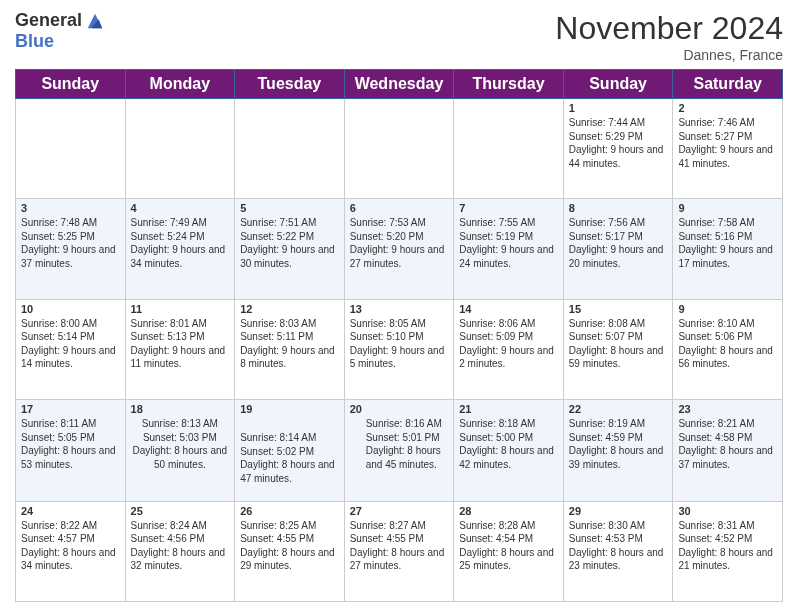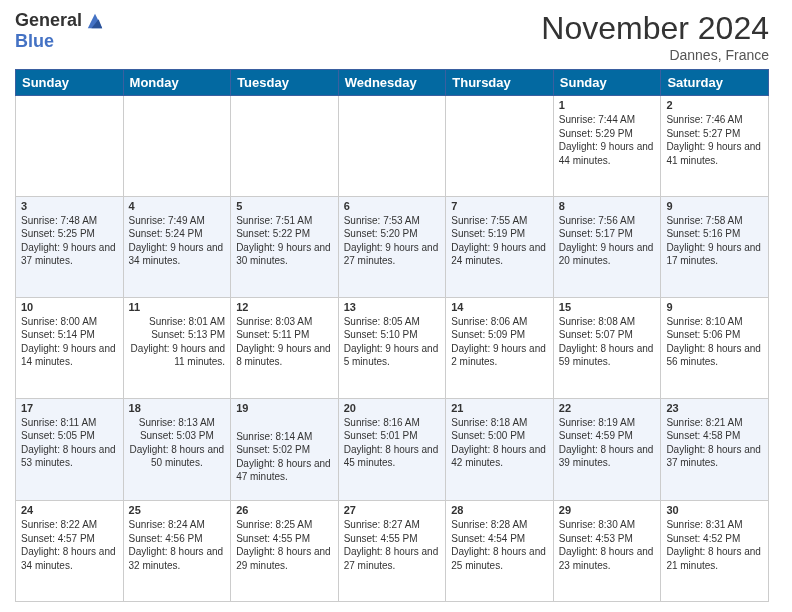--- a/index.html
+++ b/index.html
@@ -6,21 +6,21 @@
     body {
       font-family: Arial, sans-serif;
       background: #fff;
       width: 792px;
       height: 612px;
       overflow: hidden;
     }
     .page {
       width: 792px;
       height: 612px;
-      padding: 10px 23px 10px 15px;
+      padding: 10px 9px 10px 15px;
       display: flex;
       flex-direction: column;
     }
     .header {
       display: flex;
       justify-content: space-between;
       align-items: flex-start;
       margin-bottom: 6px;
     }
     .logo {
@@ -61,25 +61,25 @@
       color: #555;
     }
     .calendar {
       flex: 1;
       border: 1px solid #ccc;
       border-collapse: collapse;
       width: 100%;
       table-layout: fixed;
     }
     .calendar th {
-      background-color: #0369a1;
+      background-color: #701a75;
       color: #fff;
-      text-align: left;
+      text-align: center;
       padding: 5px 6px;
-      font-size: 13px;
+      font-size: 16px;
       font-weight: bold;
       border: 1px solid #3a5fa0;
     }
     .calendar td {
       vertical-align: top;
       border: 1px solid #ccc;
       padding: 3px 5px;
       font-size: 10.5px;
       color: #333;
       height: 88px;
@@ -207,21 +207,21 @@
         </tr>
         <tr class="row-odd">
           <td>
             <span class="day-num">10</span>
             <div class="day-info" style="white-space: pre-line;">Sunrise: 8:00 AM
 Sunset: 5:14 PM
 Daylight: 9 hours and 14 minutes.</div>
           </td>
           <td>
             <span class="day-num">11</span>
-            <div class="day-info" style="white-space: pre-line; text-align: right;">Sunrise: 8:01 AM
+            <div class="day-info" style="white-space: pre-line;">Sunrise: 8:01 AM
 Sunset: 5:13 PM
 Daylight: 9 hours and 11 minutes.</div>
           </td>
           <td>
             <span class="day-num">12</span>
             <div class="day-info" style="white-space: pre-line;">Sunrise: 8:03 AM
 Sunset: 5:11 PM
 Daylight: 9 hours and 8 minutes.</div>
           </td>
           <td>
@@ -263,21 +263,21 @@
 Daylight: 8 hours and 50 minutes.</div>
           </td>
           <td>
             <span class="day-num">19</span>
             <div class="day-info" style="white-space: pre-line; margin-top: 16px;">Sunrise: 8:14 AM
 Sunset: 5:02 PM
 Daylight: 8 hours and 47 minutes.</div>
           </td>
           <td>
             <span class="day-num">20</span>
-            <div class="day-info" style="white-space: pre-line;">Sunrise: 8:16 AM
+            <div class="day-info" style="white-space: pre-line; margin-left: 16px;">Sunrise: 8:16 AM
 Sunset: 5:01 PM
 Daylight: 8 hours and 45 minutes.</div>
           </td>
           <td>
             <span class="day-num">21</span>
             <div class="day-info" style="white-space: pre-line;">Sunrise: 8:18 AM
 Sunset: 5:00 PM
 Daylight: 8 hours and 42 minutes.</div>
           </td>
           <td>

